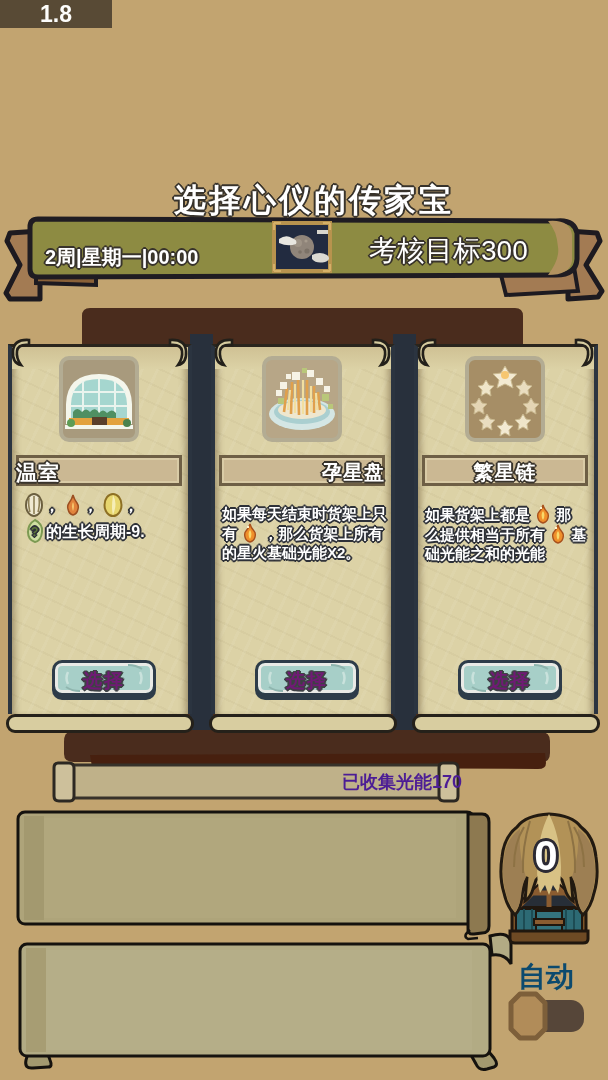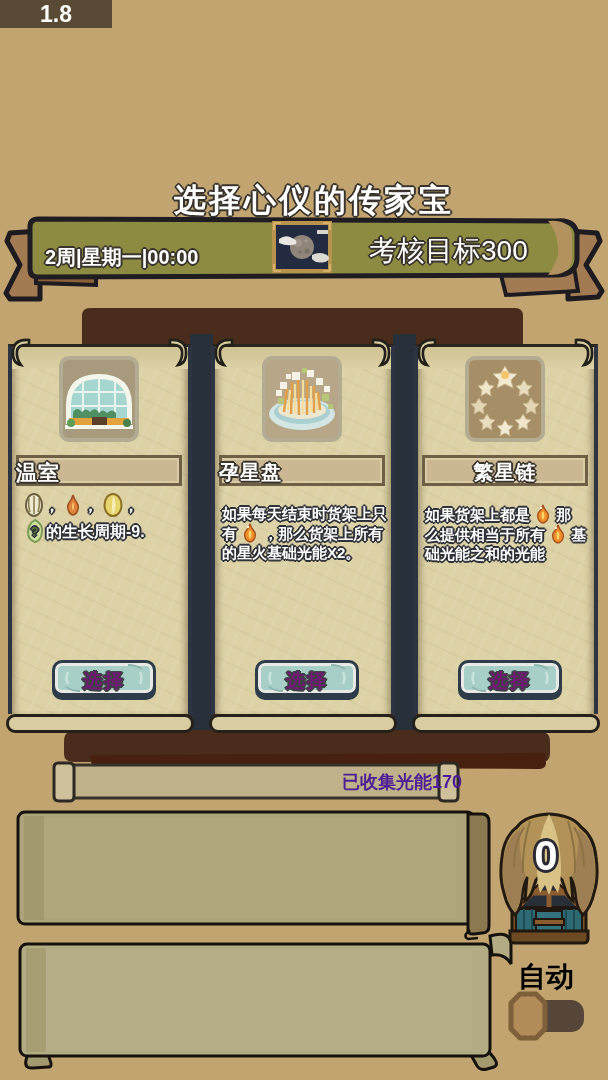--- a/index.html
+++ b/index.html
@@ -178,21 +178,21 @@
     <g fill="#b9c77a">
         <rect x="12" y="38" width="6" height="6"></rect>
         <rect x="56" y="34" width="7" height="7"></rect>
         <rect x="36" y="8" width="5" height="5"></rect>
         <rect x="62" y="44" width="5" height="5"></rect>
       </g>
   </svg>
 
   <div class="abs" style="left:10px;top:125px;width:166px;height:31px;background:#cbb893;border:3px solid #6e5f45;box-sizing:border-box;box-shadow:inset 0 0 0 2px #d9cba6"></div>
 
-  <div class="abs otx" style="left:10px;top:129px;width:166px;text-align:left;font-size:20px;font-weight:bold;letter-spacing:1px">孕星盘</div>
+  <div class="abs otx" style="left:10px;top:129px;width:166px;text-align:right;font-size:20px;font-weight:bold;letter-spacing:1px">孕星盘</div>
 
   <div class="abs otx2" style="left:13px;top:174px;width:172px;font-size:15px;font-weight:bold;line-height:19px">如果每天结束时货架上只<br>有 <svg width="18" height="20" viewBox="0 0 18 20" style="vertical-align:-4px">
         <path d="M9 1 Q10 5 13 8 Q15 10 14 14 Q13 18 9 19 Q5 18 4 14 Q3 10 5 8 Q8 5 9 1 Z" fill="#ef8f2b" stroke="#a8511d" stroke-width="1.4"></path>
         <path d="M9 7 Q12 11 9 16 Q6 11 9 7 Z" fill="#f9d96a"></path>
         <rect x="6" y="3" width="2" height="2" fill="#fdf3d0"></rect>
       </svg> ，那么货架上所有<br>的星火基础光能X2。</div>
 
   <div class="abs" style="left:46px;top:330px;width:104px;height:40px">
     <div class="abs" style="left:0;top:6px;width:104px;height:34px;background:#2e3c49;border-radius:10px"></div>
     <div class="abs" style="left:0;top:0;width:104px;height:36px;background:#a7cfc8;border:3px solid #2e3c49;border-radius:10px;box-sizing:border-box;box-shadow:inset 0 0 0 3px #e9eae6"></div>
@@ -305,18 +305,18 @@
   <path d="M55 3 Q32 4 23 16 Q10 26 8 46 Q5 66 10 82 Q13 96 21 104 Q27 98 28 86 Q29 74 33 66 L31 90 Q37 86 39 78 L42 69 Q48 62 55 64 Q62 62 68 69 L71 78 Q73 86 79 90 L77 66 Q81 74 82 86 Q83 98 89 104 Q97 96 100 82 Q105 66 102 46 Q100 26 87 16 Q78 4 55 3 Z" fill="#b29257" stroke="#221a11" stroke-width="3"></path>
 
   <path d="M26 18 Q12 28 10 47 Q7 66 12 82 Q15 94 21 101 Q26 95 27 85 Q28 73 32 66 Q24 42 26 18 Z" fill="#9d7f53"></path>
     <path d="M84 18 Q98 28 100 47 Q103 66 98 82 Q95 94 89 101 Q84 95 83 85 Q82 73 78 66 Q86 42 84 18 Z" fill="#9d7f53"></path>
     <path d="M55 3 Q44 24 43 56 Q43 72 46 82 L51 74 L55 84 L59 74 L64 82 Q67 72 67 56 Q66 24 55 3 Z" fill="#d8c285"></path>
   <path d="M30 16 Q20 32 20 56 M80 16 Q90 32 90 56 M36 10 Q28 36 29 62 M74 10 Q82 36 81 62" stroke="#8d7244" stroke-width="2" fill="none"></path>
 </svg>
 
 <div class="abs" style="left:496px;top:832px;width:100px;text-align:center;font-size:42px;font-weight:bold;color:#fff;text-shadow:-3px 0 #2c2a33,3px 0 #2c2a33,0 -3px #2c2a33,0 3px #2c2a33,-2px -2px #2c2a33,2px -2px #2c2a33,-2px 2px #2c2a33,2px 2px #2c2a33">0</div>
 
-<div class="abs" style="left:515px;top:958px;width:62px;text-align:center;font-size:28px;font-weight:bold;color:#000000">自动</div>
+<div class="abs" style="left:515px;top:958px;width:62px;text-align:center;font-size:28px;font-weight:bold;color:#0c4a6e">自动</div>
 
 <svg class="abs" style="left:500px;top:988px" width="100" height="56" viewBox="0 0 100 56">
   <rect x="34" y="12" width="50" height="32" rx="13" fill="#564639"></rect>
   <path d="M20 6 L36 6 L45 15 L45 41 L36 50 L20 50 L11 41 L11 15 Z" fill="#b18c59" stroke="#7d5f3a" stroke-width="5" stroke-linejoin="round"></path>
 </svg>
 
 </body></html>

